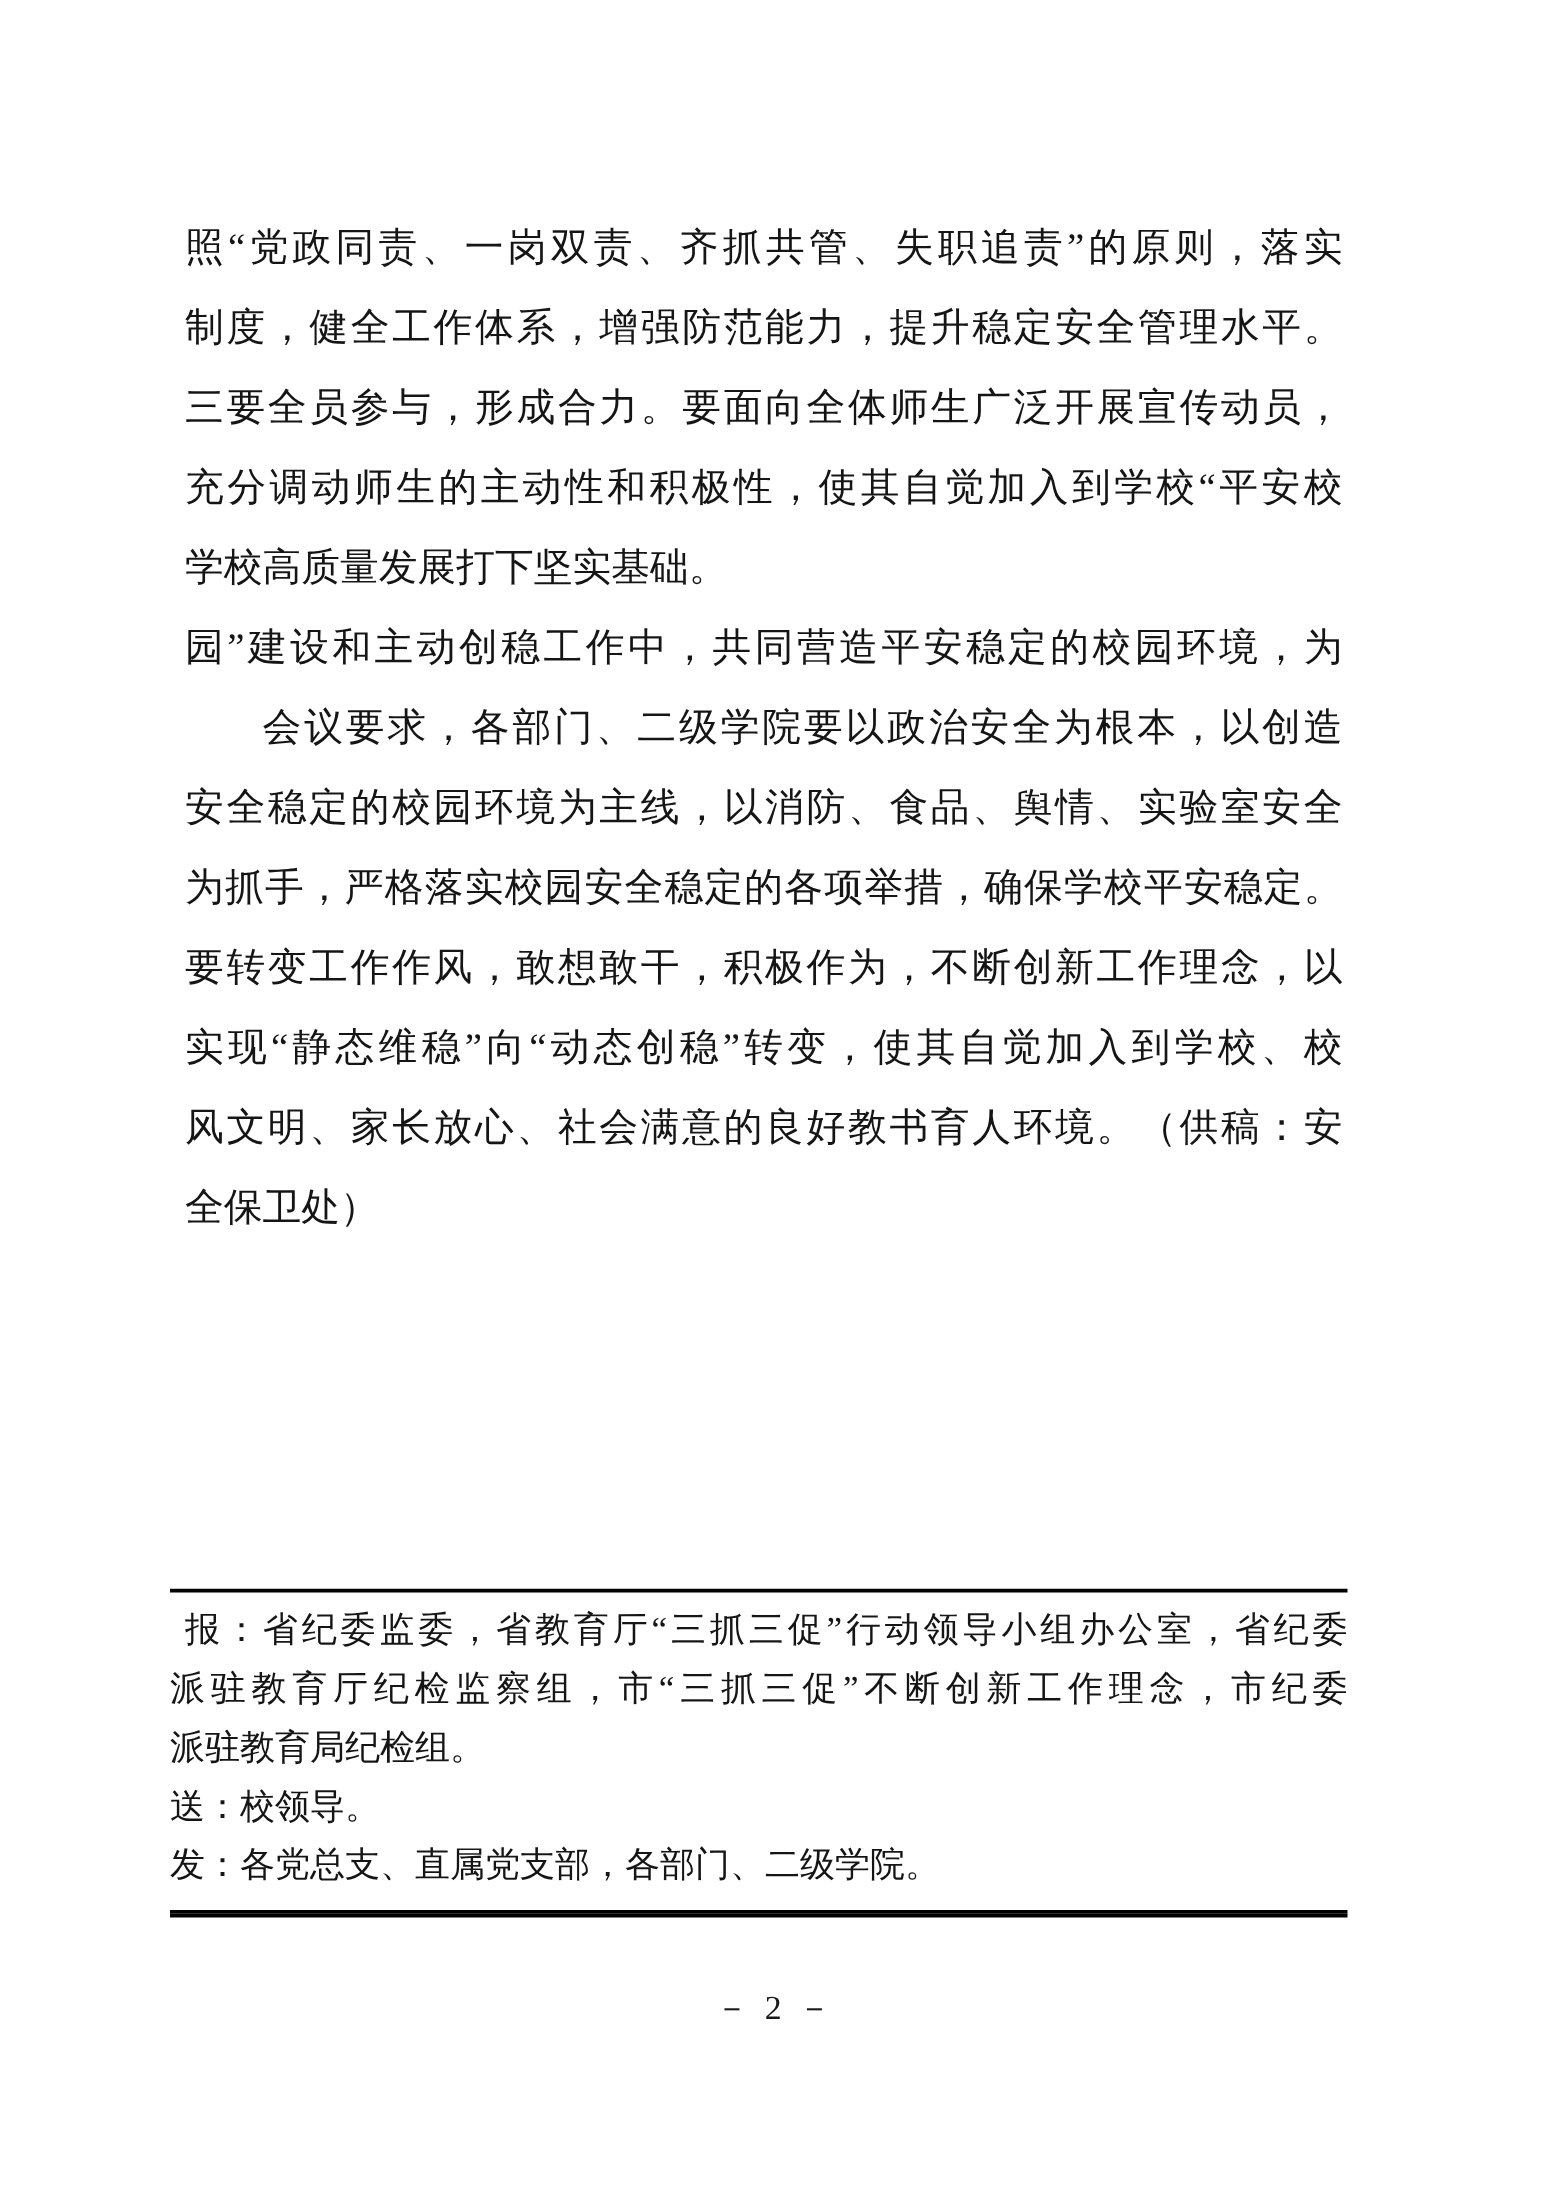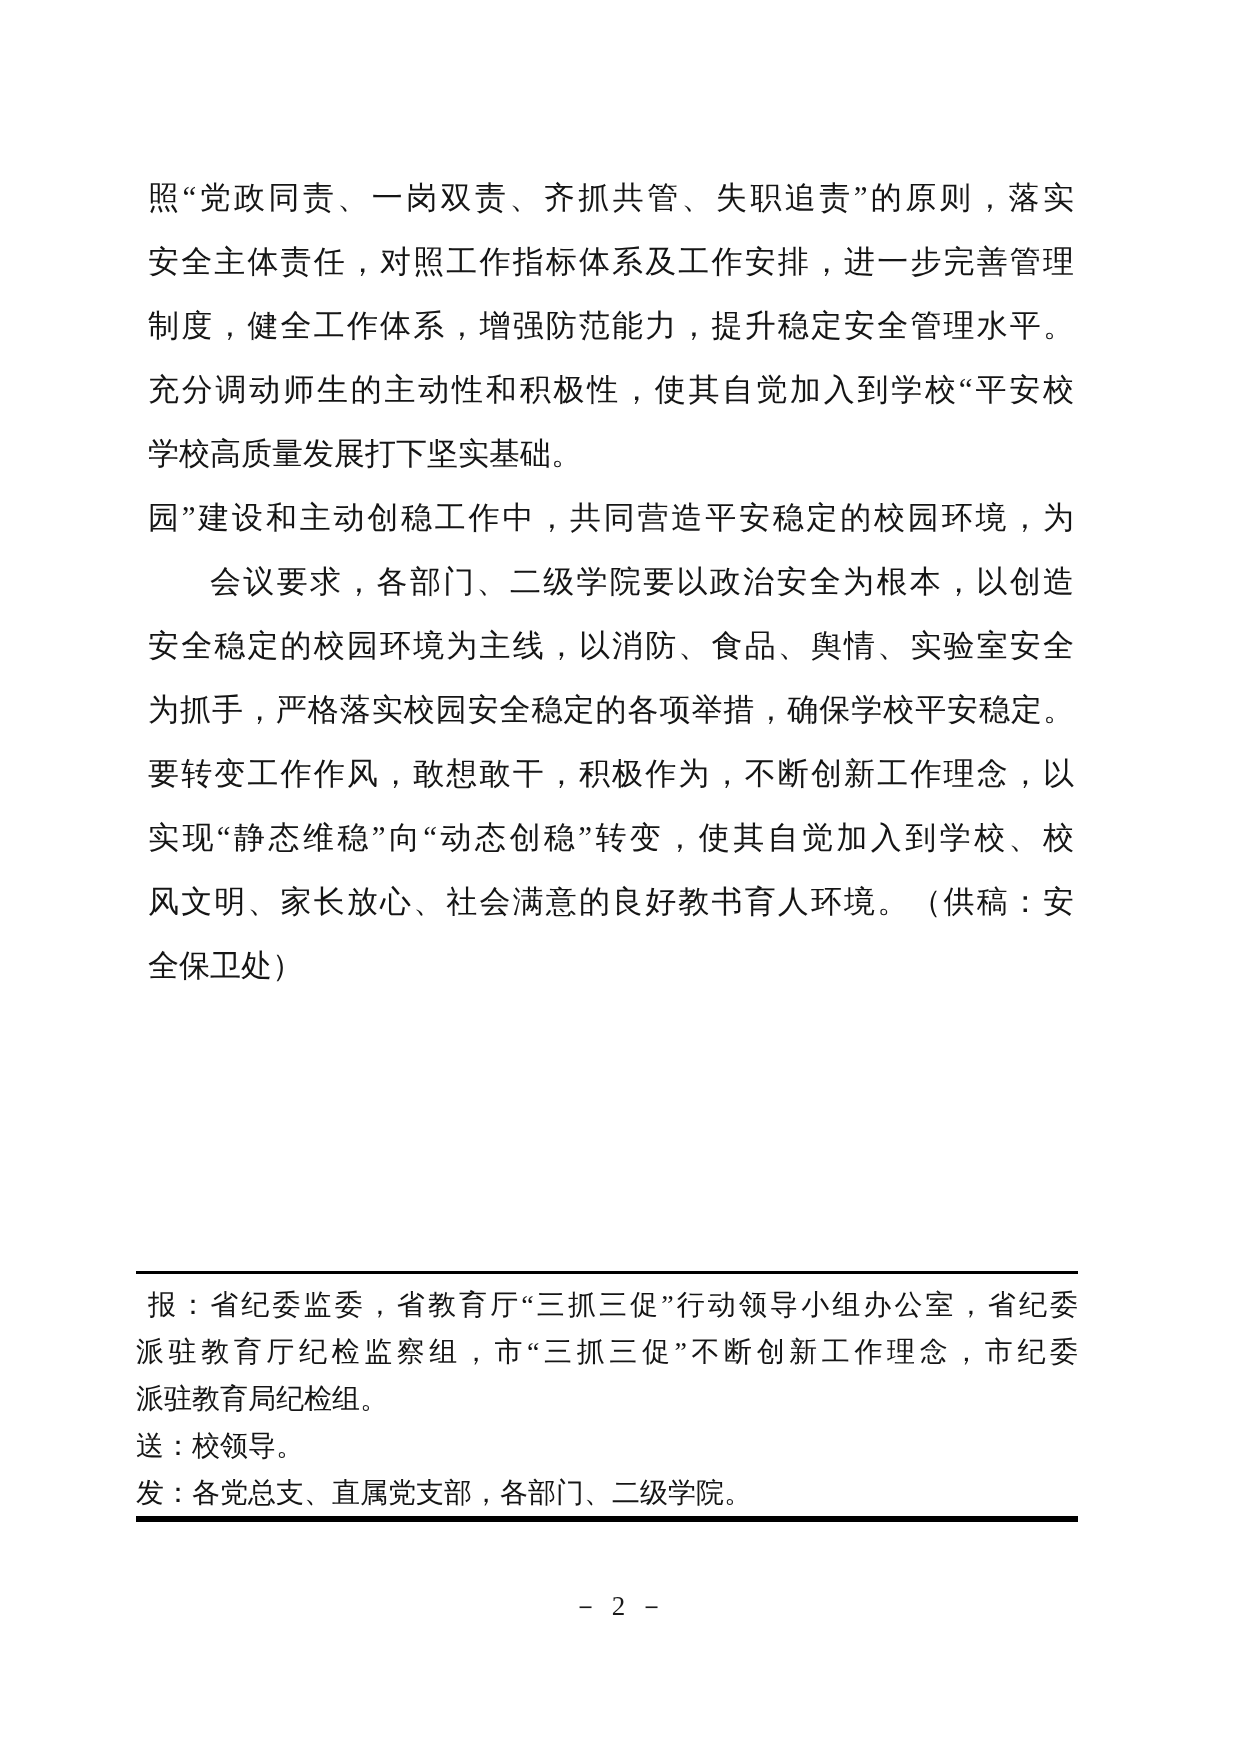--- a/index.html
+++ b/index.html
@@ -29,21 +29,21 @@
   .fill  { text-align-last: justify; }
   .short { text-align-last: left; }
   .indent { padding-left: 62px; box-sizing: border-box; }
 
   .footer {
     position: absolute;
     left: 136px; top: 1271px;
     width: 942px;
   }
   .rule { height: 0; border-top: 3px solid #000; }
-  .cc-block { padding: 7px 0 0 0; }
+  .cc-block { padding: 7px 0 12px 0; }
   .cc {
     font-size: 28px;
     line-height: 47px;
   }
   .cc-first { padding-left: 12px; box-sizing: border-box; }
   .issuer {
     font-size: 28px;
     line-height: 46px;
   }
   .pageno {
@@ -57,22 +57,22 @@
   }
 </style>
 </head>
 <body>
 
 <div class="page">
 
   <div class="body-text">
     <div>
       <div class="line fill">照“党政同责、一岗双责、齐抓共管、失职追责”的原则，落实</div>
-      <div class="line fill">安全主体责任，对照工作指标体系及工作安排，进一步完善管理</div>
       <div class="line fill">制度，健全工作体系，增强防范能力，提升稳定安全管理水平。</div>
+      <div class="line fill">三要全员参与，形成合力。要面向全体师生广泛开展宣传动员，</div>
       <div class="line fill">充分调动师生的主动性和积极性，使其自觉加入到学校“平安校</div>
       <div class="line short">学校高质量发展打下坚实基础。</div>
       <div class="line fill">园”建设和主动创稳工作中，共同营造平安稳定的校园环境，为</div>
     </div>
     <div>
       <div class="line fill indent">会议要求，各部门、二级学院要以政治安全为根本，以创造</div>
       <div class="line fill">安全稳定的校园环境为主线，以消防、食品、舆情、实验室安全</div>
       <div class="line fill">为抓手，严格落实校园安全稳定的各项举措，确保学校平安稳定。</div>
       <div class="line fill">要转变工作作风，敢想敢干，积极作为，不断创新工作理念，以</div>
       <div class="line fill">实现“静态维稳”向“动态创稳”转变，使其自觉加入到学校、校</div>

